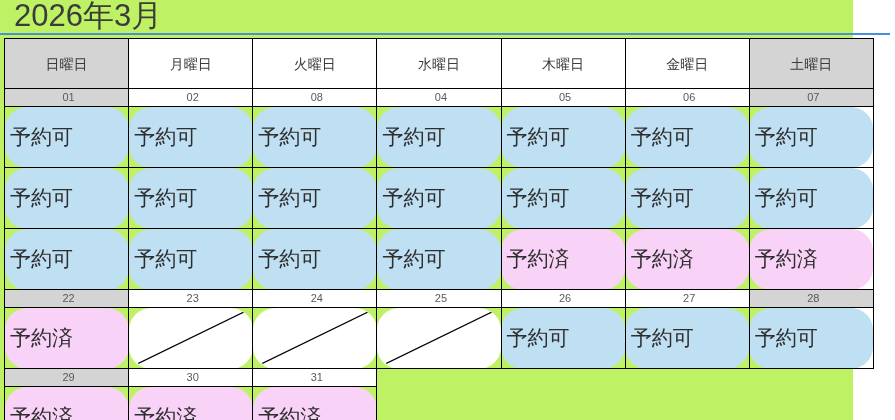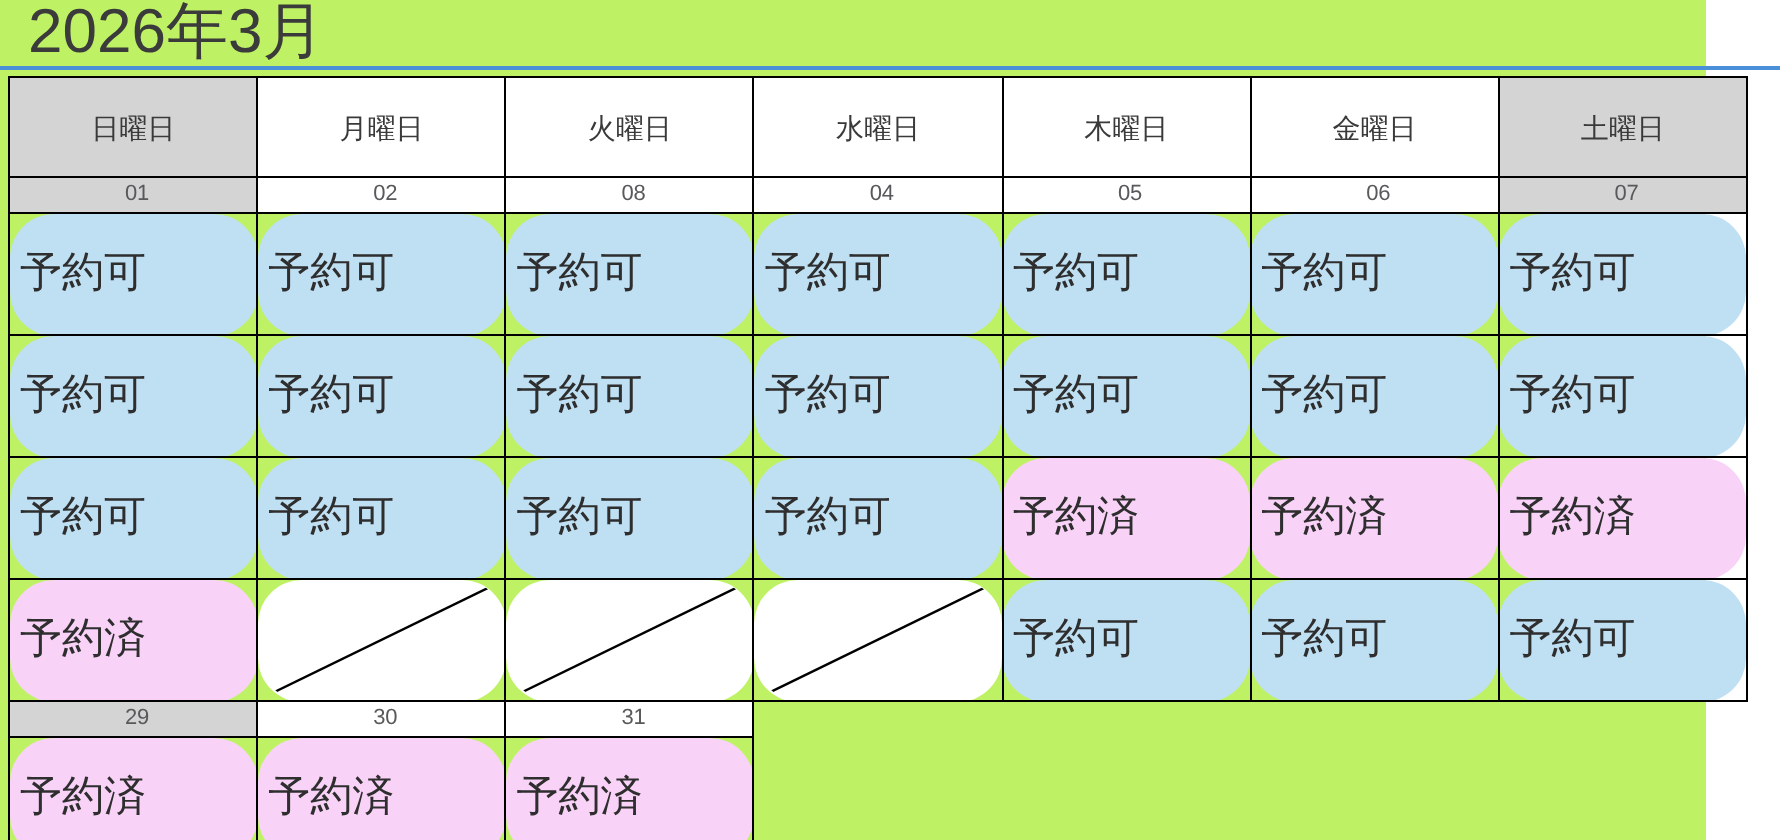--- a/index.html
+++ b/index.html
@@ -195,20 +195,29 @@
             <td class="status available"><span>予約可</span></td>
           </tr>
           <tr>
             <td class="status available"><span>予約可</span></td>
             <td class="status available"><span>予約可</span></td>
             <td class="status available"><span>予約可</span></td>
             <td class="status available"><span>予約可</span></td>
             <td class="status booked"><span>予約済</span></td>
             <td class="status booked"><span>予約済</span></td>
             <td class="status booked"><span>予約済</span></td>
+          </tr>
+          <tr>
+            <td class="daynum holiday">22</td>
+            <td class="daynum">23</td>
+            <td class="daynum">24</td>
+            <td class="daynum">25</td>
+            <td class="daynum">26</td>
+            <td class="daynum">27</td>
+            <td class="daynum holiday">28</td>
           </tr>
           <tr>
             <td class="status booked"><span>予約済</span></td>
             <td class="status closed">
               <svg class="diag" viewBox="0 0 100 100" preserveAspectRatio="none">
                 <line x1="0" y1="100" x2="100" y2="0" vector-effect="non-scaling-stroke"></line>
               </svg>
             </td>
             <td class="status closed">
               <svg class="diag" viewBox="0 0 100 100" preserveAspectRatio="none">

